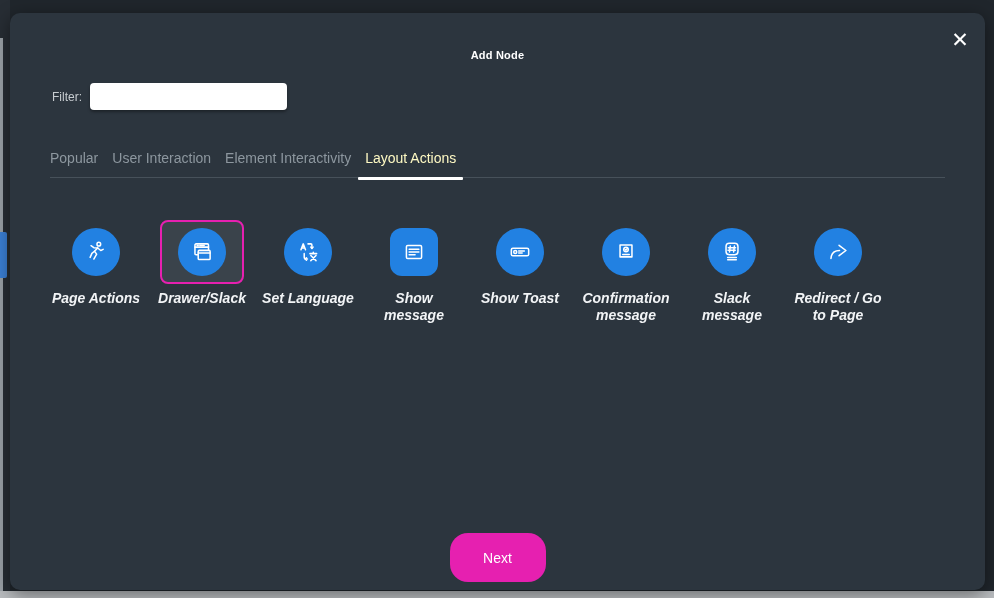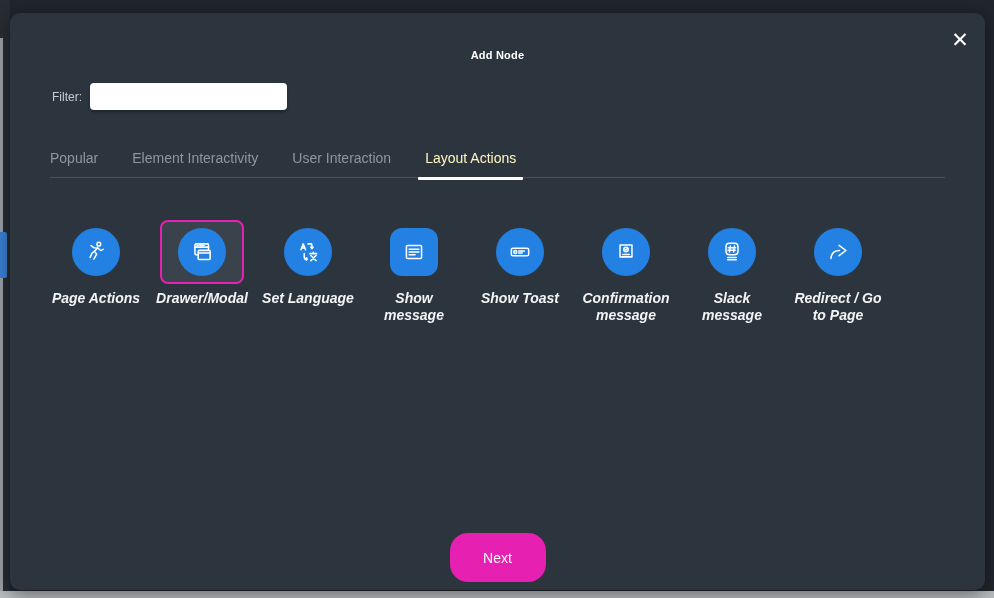--- a/index.html
+++ b/index.html
@@ -34,21 +34,21 @@
   }
   .filter-row { position:absolute; left:42px; top:70px; display:flex; align-items:center; }
   .filter-label { color:#c7ccd0; font-size:12px; }
   .filter-input {
     margin-left:8px; width:197px; height:27px;
     border:none; border-radius:4px; background:#ffffff;
     font-size:14px; padding:0 8px; outline:none;
     box-shadow:0 2px 3px rgba(0,0,0,.35);
   }
   
-  .tabs { position:absolute; left:40px; top:130px; display:flex; gap:34px; height:34px; }
+  .tabs { position:absolute; left:40px; top:130px; display:flex; gap:14px; height:34px; }
   .tab {
     position:relative; color:#8d979f; font-size:14px; line-height:30px;
     cursor:pointer; white-space:nowrap;
   }
   .tab.active { color:#fef9c3; }
   .tab.active::after {
     content:""; position:absolute; left:-7px; right:-7px; bottom:-3px;
     height:3px; background:#ffffff; border-radius:1px; z-index:2;
   }
   .tab-divider { position:absolute; left:40px; right:40px; top:164px; height:1px; background:#47515a; }
@@ -92,22 +92,22 @@
   <div class="modal-title">Add Node</div>
   <div class="close-btn">✕</div>
 
   <div class="filter-row">
     <span class="filter-label">Filter:</span>
     <input class="filter-input" type="text" value="" style="">
   </div>
 
   <div class="tabs">
     <div class="tab">Popular</div>
+    <div class="tab">User Interaction</div>
     <div class="tab">Element Interactivity</div>
-    <div class="tab">User Interaction</div>
     <div class="tab active">Layout Actions</div>
   </div>
   <div class="tab-divider"></div>
 
   <div class="nodes-row">
 
     <div class="node-tile">
       <div class="iconbox">
           <div class="badge">
         <svg width="26" height="26" viewBox="0 0 24 24">
@@ -127,21 +127,21 @@
           <div class="badge">
         <svg width="26" height="26" viewBox="0 0 24 24">
           <rect x="5.5" y="4.5" width="12.5" height="10" rx="1"></rect>
           <path d="M5.5 7.5 H18"></path>
           <path d="M7.5 6 h1 M10 6 h4"></path>
           <rect x="8.5" y="10.5" width="11" height="8.5" rx="1" fill="#2281e2"></rect>
           <path d="M8.5 13 H19.5"></path>
         </svg>
       </div>
         </div>
-      <div class="node-label">Drawer/Modal</div>
+      <div class="node-label">Drawer/Slack</div>
     </div>
 
     <div class="node-tile">
       <div class="iconbox">
           <div class="badge">
         <svg width="26" height="26" viewBox="0 0 24 24">
           <path d="M5.5 10 L7.6 4.5 L9.7 10 M6.3 8.2 H9"></path>
           <path d="M12 4.5 h2.6 a1 1 0 0 1 1 1 V8.5"></path>
           <path d="M14.6 7.5 L15.6 8.8 L16.7 7.5"></path>
           <path d="M8.5 13.5 V16.5 a2 2 0 0 0 2 2 H11.5"></path>

